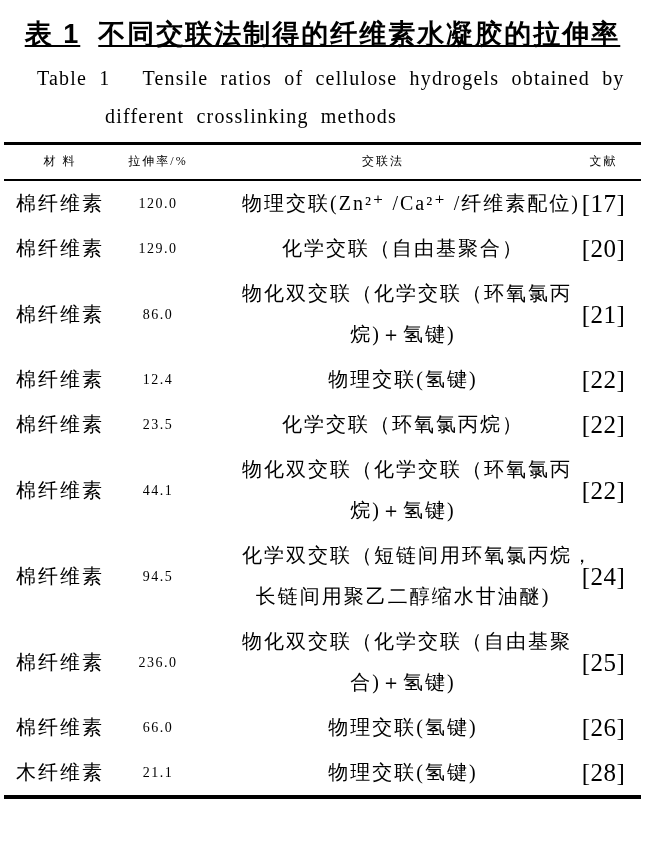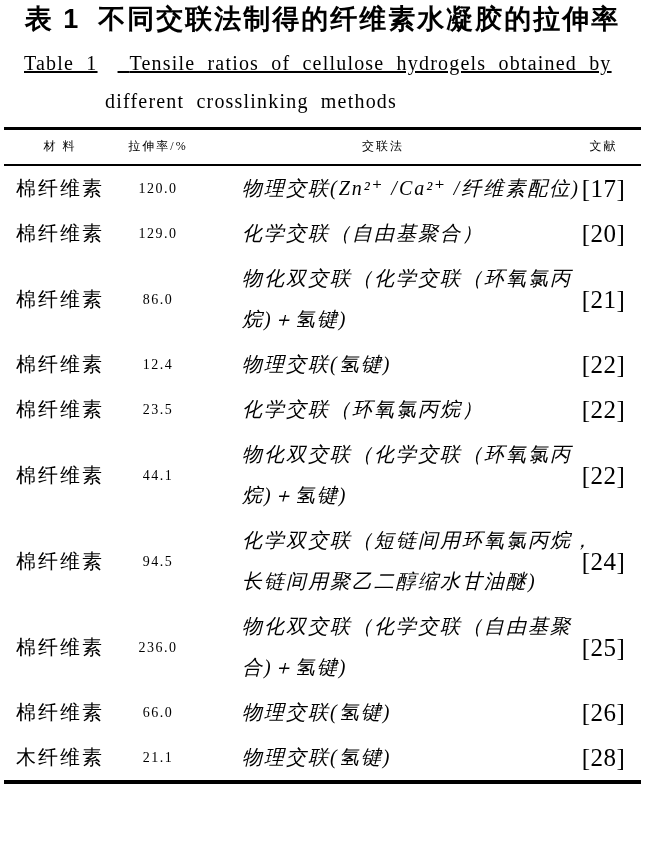--- a/index.html
+++ b/index.html
@@ -12,36 +12,36 @@
     overflow: hidden;
     box-sizing: border-box;
     margin: 0 auto;
   }
   .title-zh {
     font-family: "Liberation Sans", "DejaVu Sans", sans-serif;
     font-weight: 700;
     font-size: 27px;
     line-height: 36px;
     text-align: center;
-    padding-top: 1px;
+    padding-top: 16px;
     letter-spacing: 2px;
     white-space: nowrap;
+    text-decoration: underline;
   }
   .title-zh .zh-gap { display: inline-block; width: 18px; }
   .title-en {
     font-size: 20px;
     letter-spacing: 1.2px;
     word-spacing: 6px;
   }
   .en-line1 {
     margin-top: 13px;
-    padding-left: 24px;
+    padding-left: 37px;
     line-height: 26px;
     white-space: nowrap;
-    text-decoration: underline;
   }
   .en-label { margin-right: 20px; }
   .en-line2 {
     margin-top: 12px;
     padding-left: 105px;
     line-height: 26px;
   }
   table.data-table {
     border-collapse: collapse;
     table-layout: fixed;
@@ -66,24 +66,23 @@
     padding: 2px 0;
     vertical-align: middle;
     text-align: center;
   }
   .col-material { width: 112px; }
   .col-ratio    { width: 84px; }
   .col-method   { width: 366px; }
   .col-ref      { width: 75px; }
   td.cell-ratio { letter-spacing: 1.5px; font-size: 14px; }
   td.cell-method {
-    text-align: left;
+    text-align: center;
     padding-left: 42px;
     padding-right: 2px;
-    font-style: italic;
   }
   td.cell-ref { letter-spacing: 0.5px; font-size: 25px; }
   .method-line { line-height: 41px; white-space: nowrap; }
 </style>
 </head>
 <body>
 
 <div class="page">
 
   <div class="title-zh">

